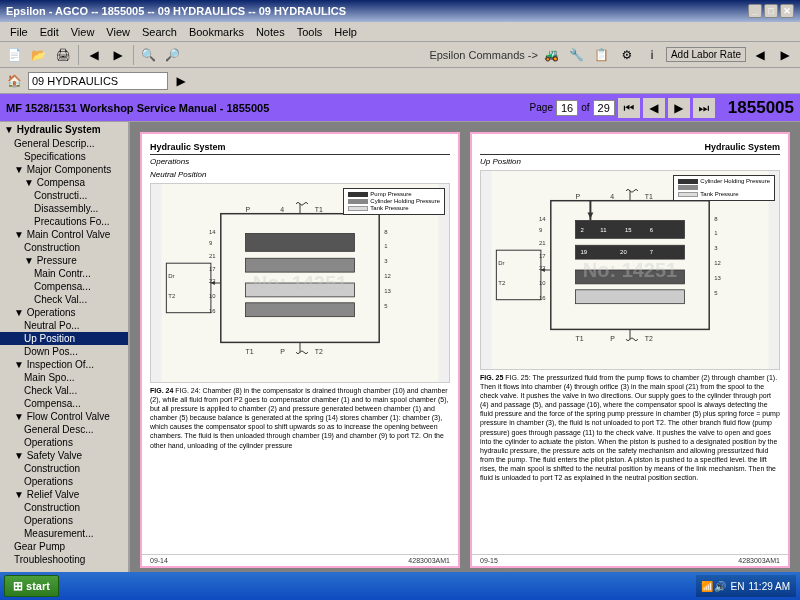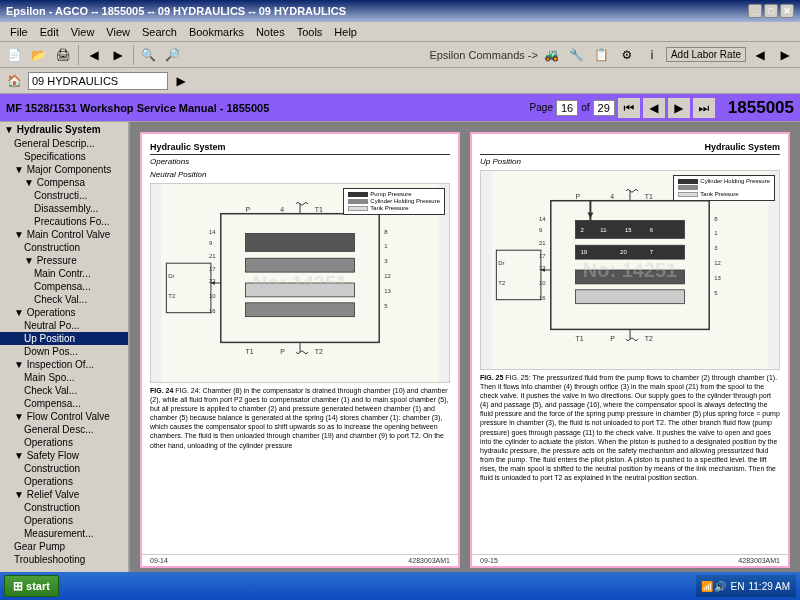--- a/index.html
+++ b/index.html
@@ -414,21 +414,21 @@
       <div class="toc-item indent2">Neutral Po...</div>
       <div class="toc-item indent2 selected">Up Position</div>
       <div class="toc-item indent2">Down Pos...</div>
       <div class="toc-item indent1">▼ Inspection Of...</div>
       <div class="toc-item indent2">Main Spo...</div>
       <div class="toc-item indent2">Check Val...</div>
       <div class="toc-item indent2">Compensa...</div>
       <div class="toc-item indent1">▼ Flow Control Valve</div>
       <div class="toc-item indent2">General Desc...</div>
       <div class="toc-item indent2">Operations</div>
-      <div class="toc-item indent1">▼ Safety Flow</div>
+      <div class="toc-item indent1">▼ Safety Valve</div>
       <div class="toc-item indent2">Construction</div>
       <div class="toc-item indent2">Operations</div>
       <div class="toc-item indent1">▼ Relief Valve</div>
       <div class="toc-item indent2">Construction</div>
       <div class="toc-item indent2">Operations</div>
       <div class="toc-item indent2">Measurement...</div>
       <div class="toc-item indent1">Gear Pump</div>
       <div class="toc-item indent1">Troubleshooting</div>
     </div>
 

